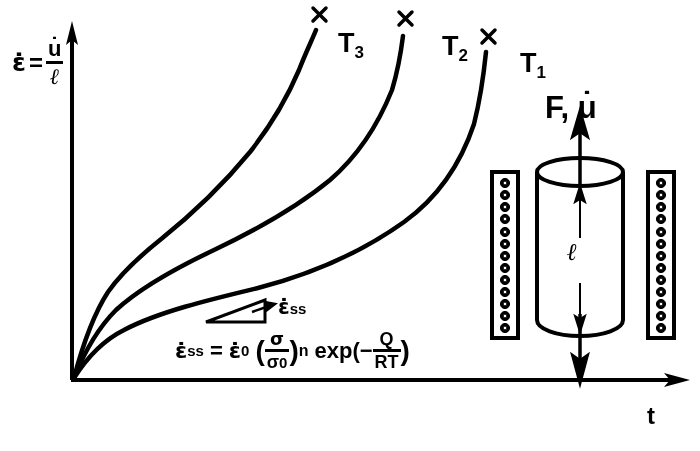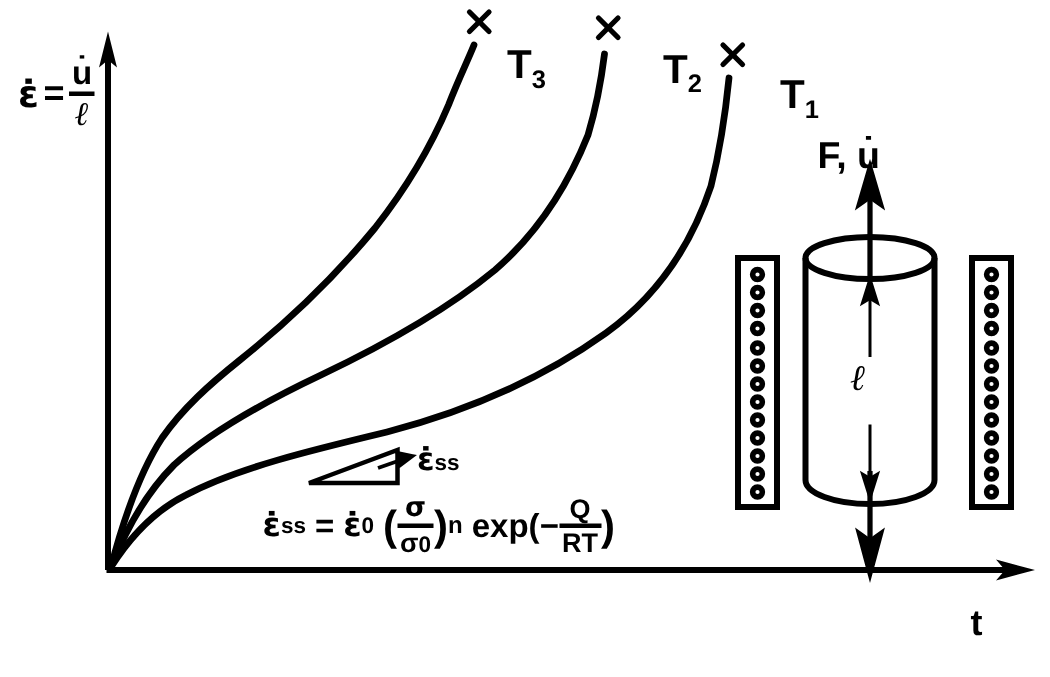--- a/index.html
+++ b/index.html
@@ -121,21 +121,21 @@
     font-weight: bold;
   }
   #creep-eq .frac .num, #creep-eq .frac .den {
     font-size: 18px;
   }
   #creep-eq .gap { width: 6px; }
   
   #force-label {
     left: 545px;
     top: 92px;
-    font-size: 25px;
+    font-size: 31px;
     font-weight: bold;
   }
   #len-label {
     left: 567px;
     top: 240px;
     font-size: 24px;
   }
   
   #xaxis-label {
     left: 647px;

